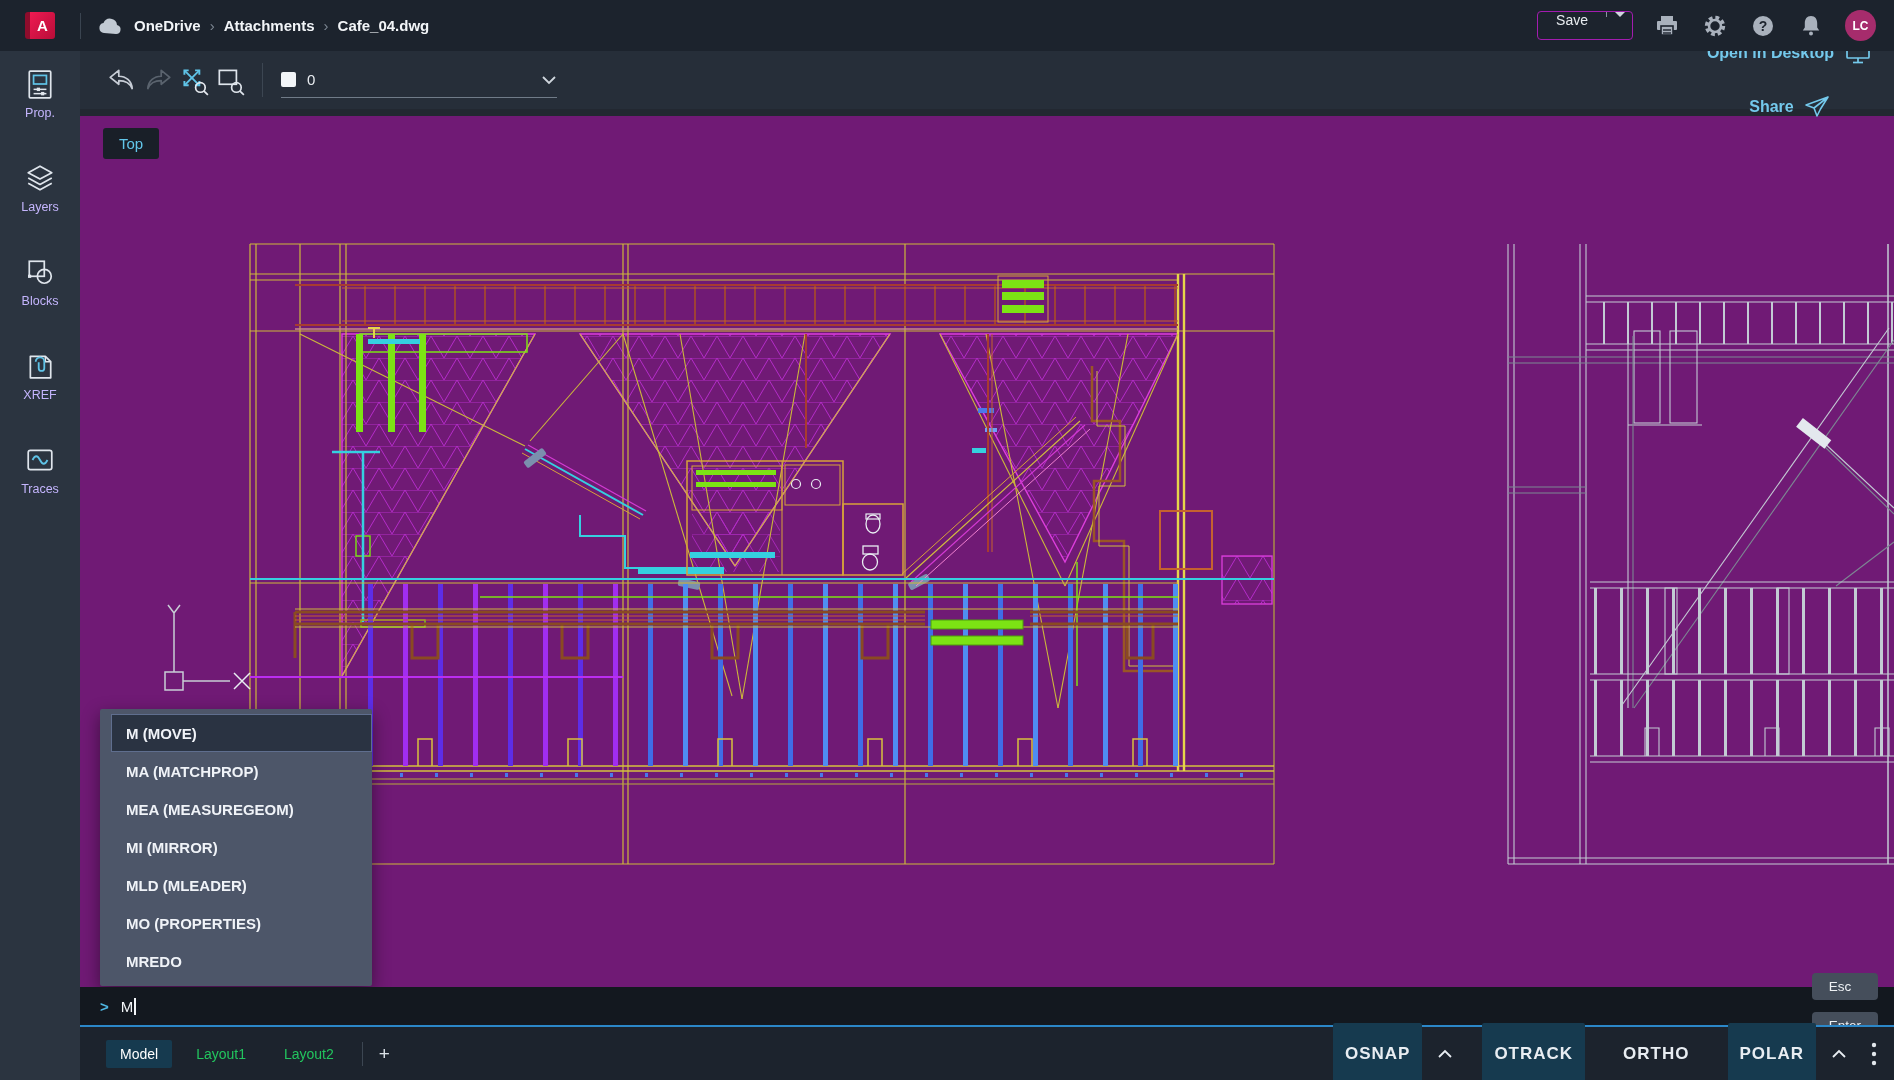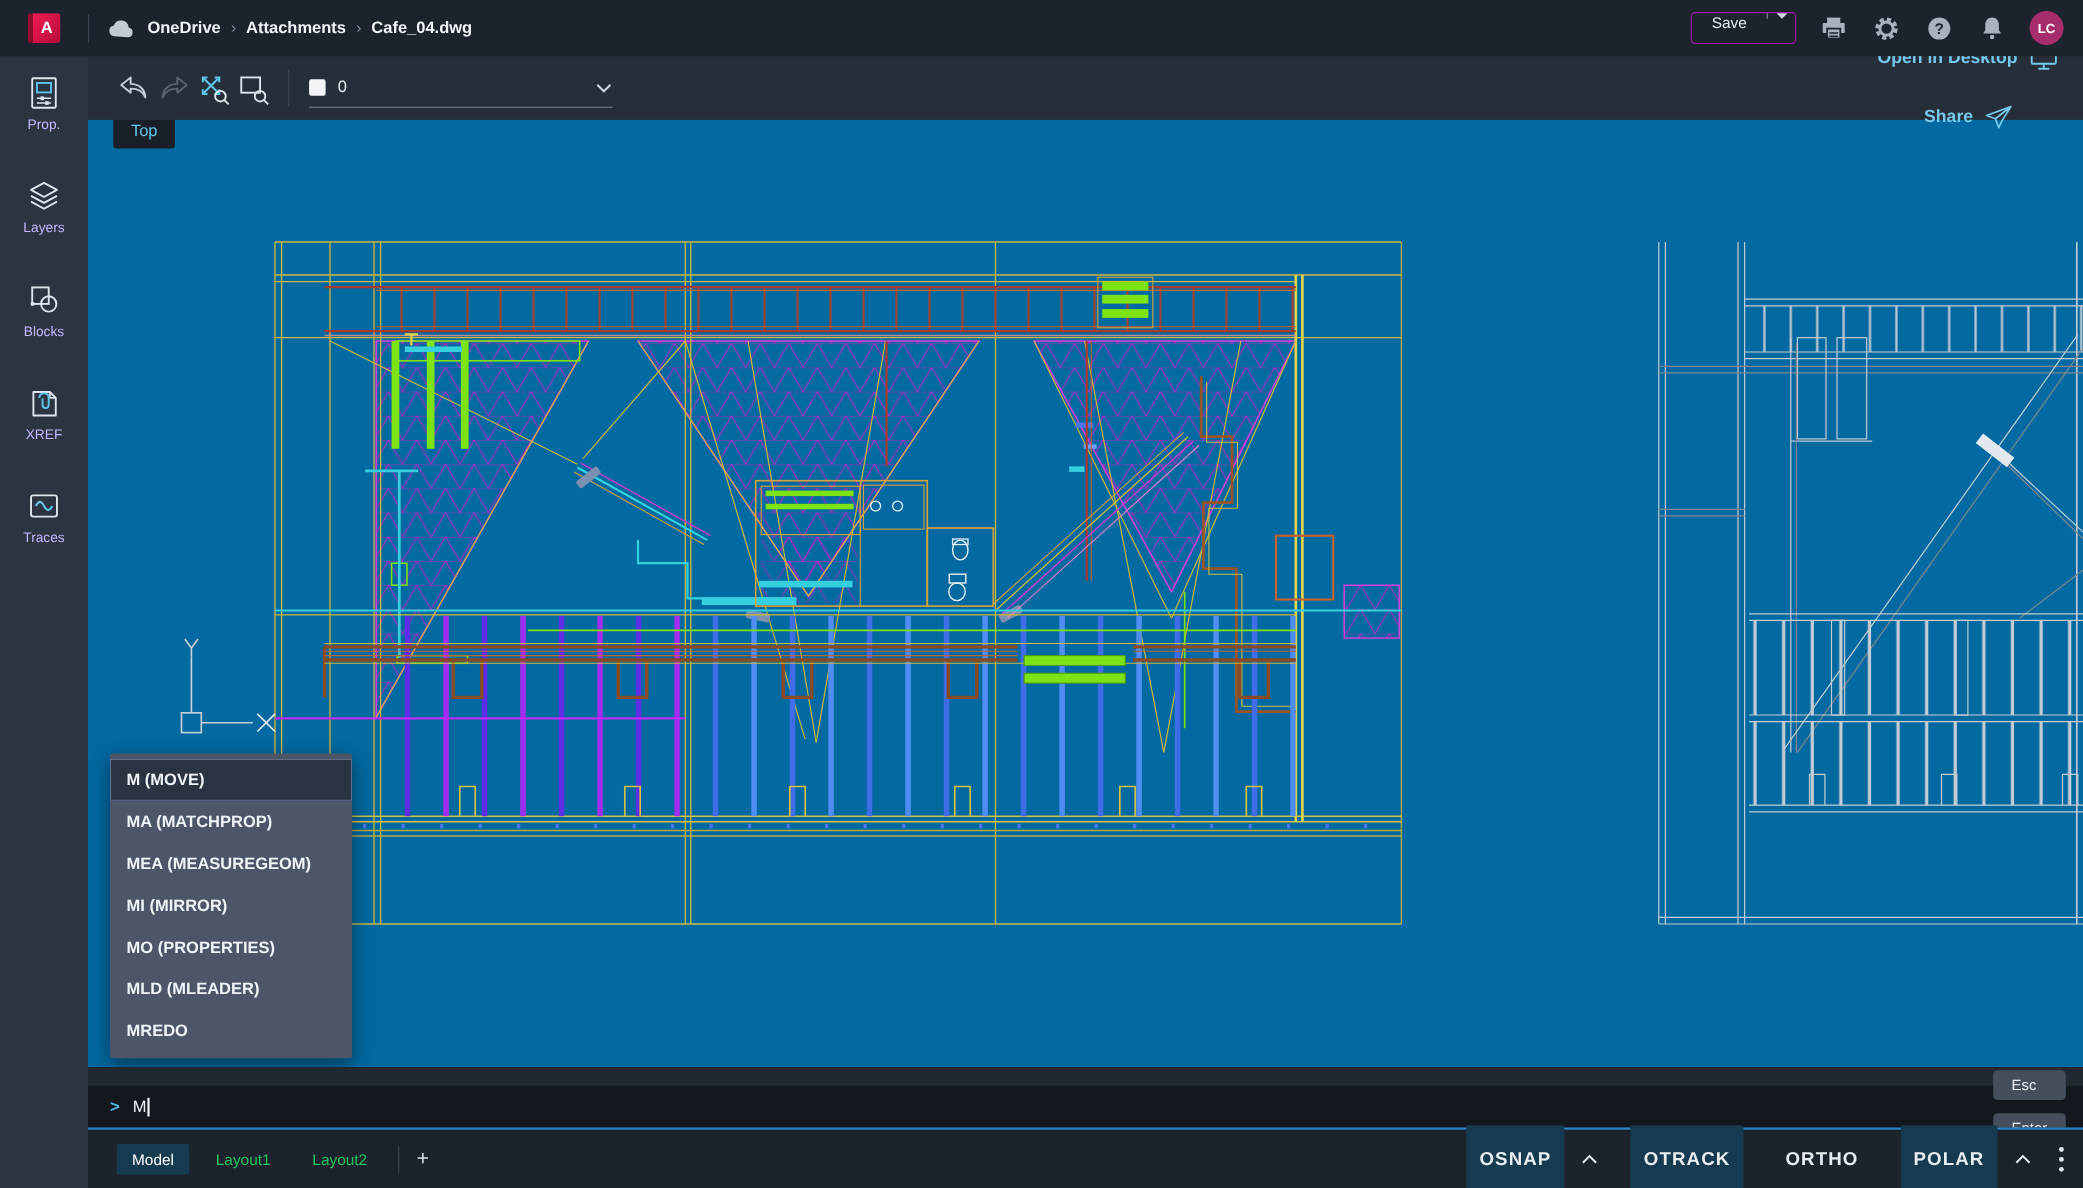--- a/index.html
+++ b/index.html
@@ -45,29 +45,29 @@
   .tool-sep { width:1px; height:34px; background:#3c4652; margin:0 18px 0 14px; }
   .layer-ctl { display:flex; align-items:center; width:276px; height:36px;
     border-bottom:1px solid #707b88; gap:11px; cursor:pointer; }
   .layer-swatch { width:15px; height:15px; background:#f2f5f8; border-radius:2px; }
   .layer-val { color:#e8ecf0; font-size:15px; flex:1; }
   .toolbar-right { margin-left:auto; display:flex; align-items:center; gap:30px; padding-right:22px;flex-direction:column; }
   .cyan-link { display:flex; align-items:center; gap:10px; color:#74c9ec; font-size:16px;
     font-weight:bold; cursor:pointer; }
 
   
-  .canvas { position:absolute; left:80px; top:92px; width:1814px; height:878px;
-    background:#0369a1; overflow:hidden; }
+  .canvas { position:absolute; left:80px; top:116px; width:1814px; height:878px;
+    background:#701a75; overflow:hidden; }
   .view-badge { position:absolute; left:23px; top:12px; background:#191f28; color:#62c6ea;
     font-size:15px; padding:7px 16px; border-radius:3px; cursor:pointer; z-index:5; }
   .drawing-svg { position:absolute; left:0; top:0; }
 
   
-  .palette { position:absolute; left:20px; top:593px; width:220px; background:#4d5669;
-    border-radius:2px; box-shadow:0 6px 18px rgba(0,0,0,.45); z-index:10; padding:5px 0 6px 0; }
+  .palette { position:absolute; left:20px; top:593px; width:272px; background:#4d5669;
+    border-radius:2px; box-shadow:0 6px 18px rgba(0,0,0,.45); z-index:10; padding:5px 0 6px 11px; }
   .pal-row { height:38px; display:flex; align-items:center; padding-left:15px;
     color:#f0f3f8; font-size:15px; font-weight:bold; cursor:pointer; }
   .pal-row.sel { background:#2a3342; box-shadow:inset 0 0 0 1px #5f6e8e; }
 
   
   .cmdbar { position:absolute; left:80px; top:987px; width:1814px; height:38px;
     background:#13181f; display:flex; align-items:center; padding-left:20px; z-index:20; }
   .prompt { color:#4fb7e3; font-size:15px; font-weight:bold; margin-right:12px; }
   .cmd-text { color:#f2f5f8; font-size:15px; }
   .cursor { display:inline-block; width:2px; height:17px; background:#f2f5f8;
@@ -490,22 +490,22 @@
         <line x1="103" y1="565" x2="150" y2="565"></line>
         <path d="M154 557 L170 573 M170 557 L154 573" stroke="#e8edf2"></path>
       </g>
     </svg>
 
     <div class="palette">
       <div class="pal-row sel">M (MOVE)</div>
       <div class="pal-row">MA (MATCHPROP)</div>
       <div class="pal-row">MEA (MEASUREGEOM)</div>
       <div class="pal-row">MI (MIRROR)</div>
+      <div class="pal-row">MLD (MLEADER)</div>
       <div class="pal-row">MO (PROPERTIES)</div>
-      <div class="pal-row">MLD (MLEADER)</div>
       <div class="pal-row">MREDO</div>
     </div>
   </div>
 
   <div class="cmdbar">
     <span class="prompt">&gt;</span>
     <span class="cmd-text">M</span>
     <span class="cursor"></span>
     <div class="cmd-keys">
       <div class="key-btn">Esc</div>

